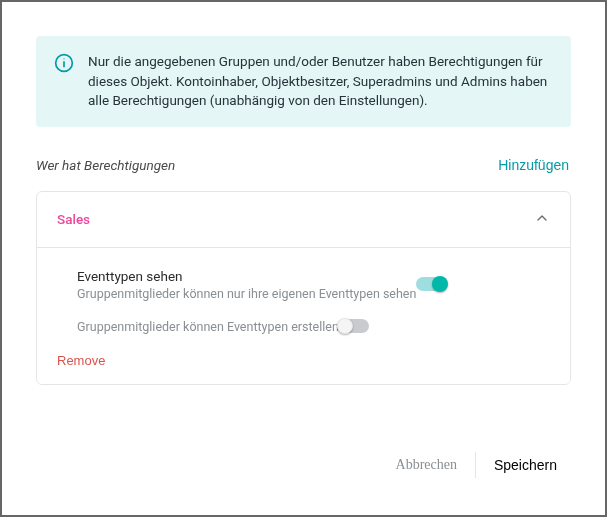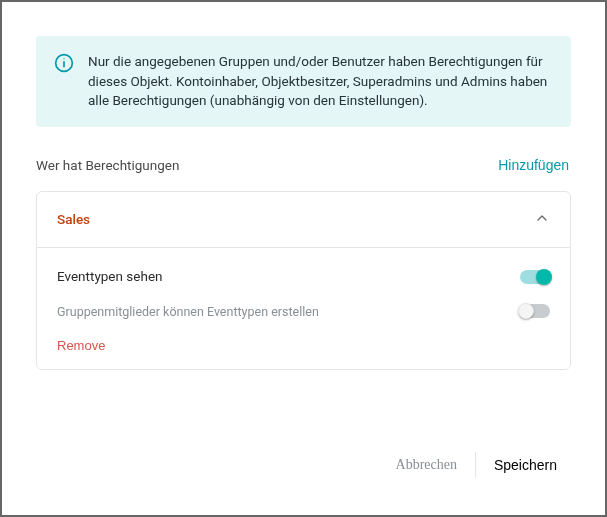--- a/index.html
+++ b/index.html
@@ -44,20 +44,21 @@
   .section-header {
     display: flex;
     justify-content: space-between;
     align-items: center;
     margin-top: 26px;
     margin-bottom: 14px;
   }
   .section-title {
     color: #4a4a4a;
     font-size: 13.5px;
+    font-style: italic;
   }
   .link-btn {
     color: #049aa9;
     font-size: 14px;
     background: none;
     border: none;
     cursor: pointer;
     padding: 4px 2px;
   }
   .panel {
@@ -67,36 +68,36 @@
   }
   .panel-header {
     display: flex;
     justify-content: space-between;
     align-items: center;
     padding: 18px 20px;
     cursor: pointer;
   }
   .panel-title {
     font-weight: 500;
-    color: #c2410c;
+    color: #ec4899;
     font-size: 13.5px;
   }
   .chevron {
     color: #6b6b6b;
   }
   .panel-body {
     border-top: 1px solid #e3e6e8;
     padding: 20px 20px 16px 20px;
     background: #fff;
   }
   .perm-row {
     display: flex;
-    justify-content: space-between;
     align-items: center;
     margin-bottom: 18px;
+    margin-left: 20px;
   }
   .perm-text .perm-label {
     color: #2b2b2b;
     font-size: 13.5px;
     margin-bottom: 2px;
   }
   .perm-text .perm-desc {
     color: #8a8f94;
     font-size: 12.5px;
   }
@@ -187,20 +188,21 @@
         <svg width="16" height="16" viewBox="0 0 24 24" fill="none" stroke="currentColor" stroke-width="2" stroke-linecap="round" stroke-linejoin="round">
           <polyline points="18 15 12 9 6 15"></polyline>
         </svg>
       </span>
     </div>
     <div class="panel-body">
 
       <div class="perm-row">
         <div class="perm-text">
           <div class="perm-label">Eventtypen sehen</div>
+          <div class="perm-desc">Gruppenmitglieder können nur ihre eigenen Eventtypen sehen</div>
         </div>
         <div class="toggle on">
           <div class="knob"></div>
         </div>
       </div>
 
       <div class="perm-row">
         <div class="perm-text">
           <div class="perm-desc">Gruppenmitglieder können Eventtypen erstellen</div>
         </div>

